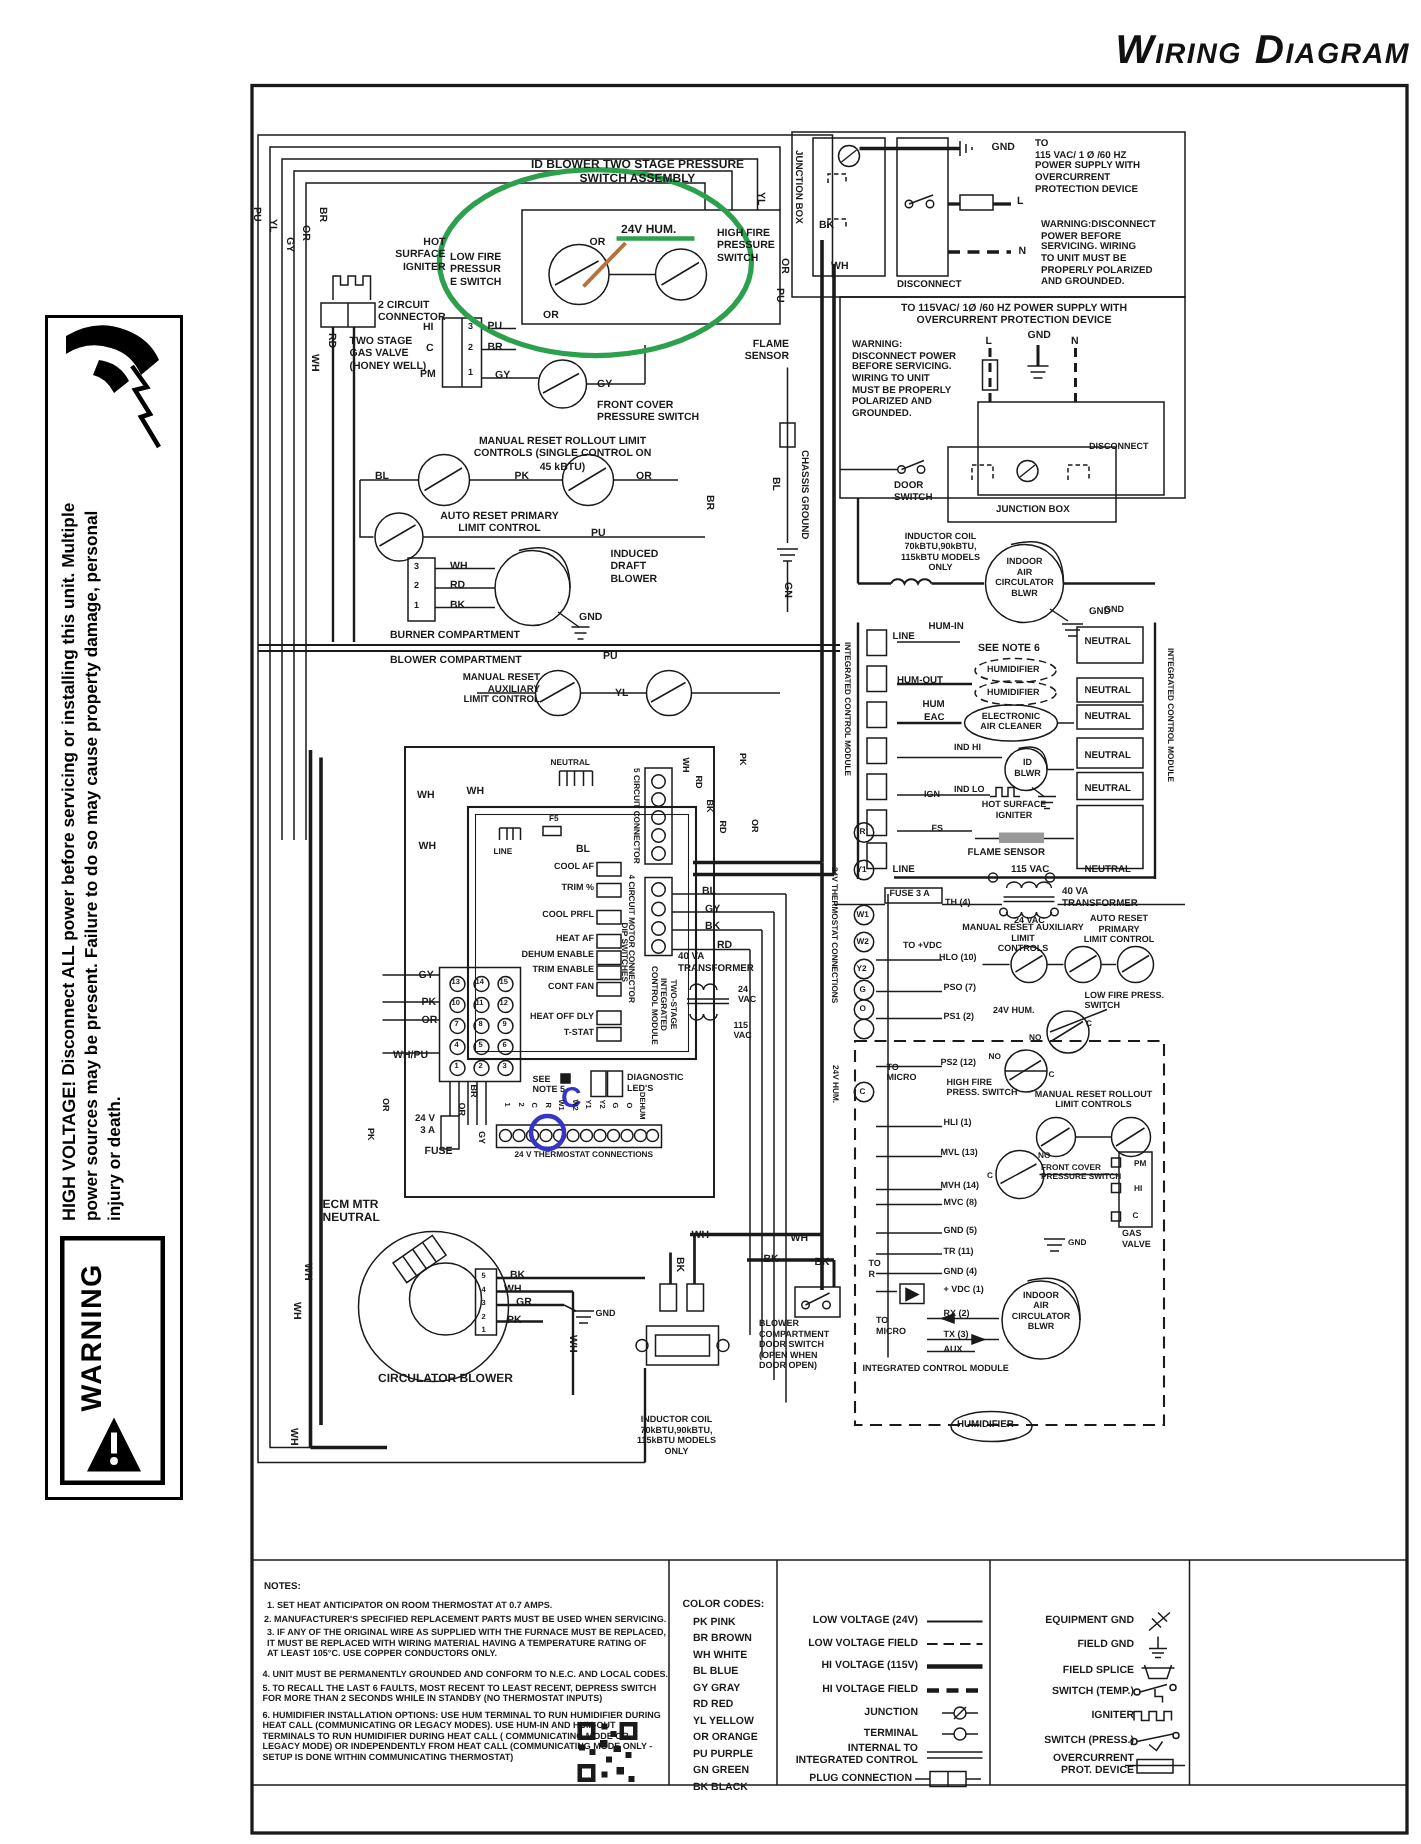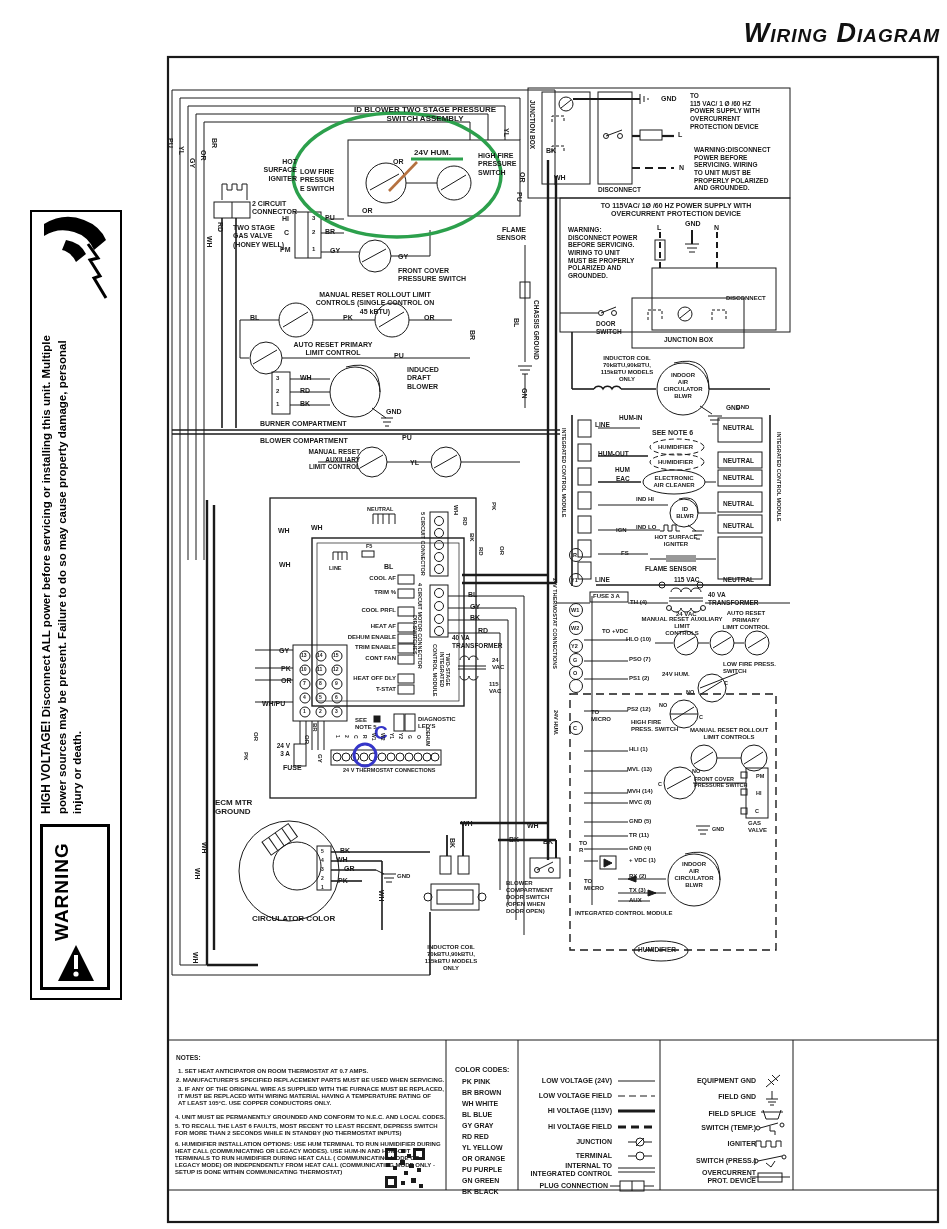--- a/index.html
+++ b/index.html
@@ -750,22 +750,22 @@
     <div class="l s5 vd" style="left:361px;top:735px">R</div>
     <div class="l s5 vd" style="left:370px;top:733px">W1</div>
     <div class="l s5 vd" style="left:379px;top:733px">W2</div>
     <div class="l s5 vd" style="left:388px;top:733px">Y1</div>
     <div class="l s5 vd" style="left:397px;top:733px">Y2</div>
     <div class="l s5 vd" style="left:406px;top:735px">G</div>
     <div class="l s5 vd" style="left:415px;top:735px">O</div>
     <div class="l s5 vd" style="left:424px;top:728px">DEHUM</div>
 
     <div class="l" style="left:215px;top:798px">ECM MTR
-GROUND</div>
-    <div class="l" style="left:252px;top:914px">CIRCULATOR COLOR</div>
+NEUTRAL</div>
+    <div class="l" style="left:252px;top:914px">CIRCULATOR BLOWER</div>
     <div class="l s5" style="left:321px;top:849px">5</div>
     <div class="l s5" style="left:321px;top:858px">4</div>
     <div class="l s5" style="left:321px;top:867px">3</div>
     <div class="l s5" style="left:321px;top:876px">2</div>
     <div class="l s5" style="left:321px;top:885px">1</div>
     <div class="l s7" style="left:340px;top:847px">BK</div>
     <div class="l s7" style="left:336px;top:856px">WH</div>
     <div class="l s7" style="left:344px;top:865px">GR</div>
     <div class="l s7" style="left:338px;top:877px">PK</div>
     <div class="l s6" style="left:397px;top:873px">GND</div>

